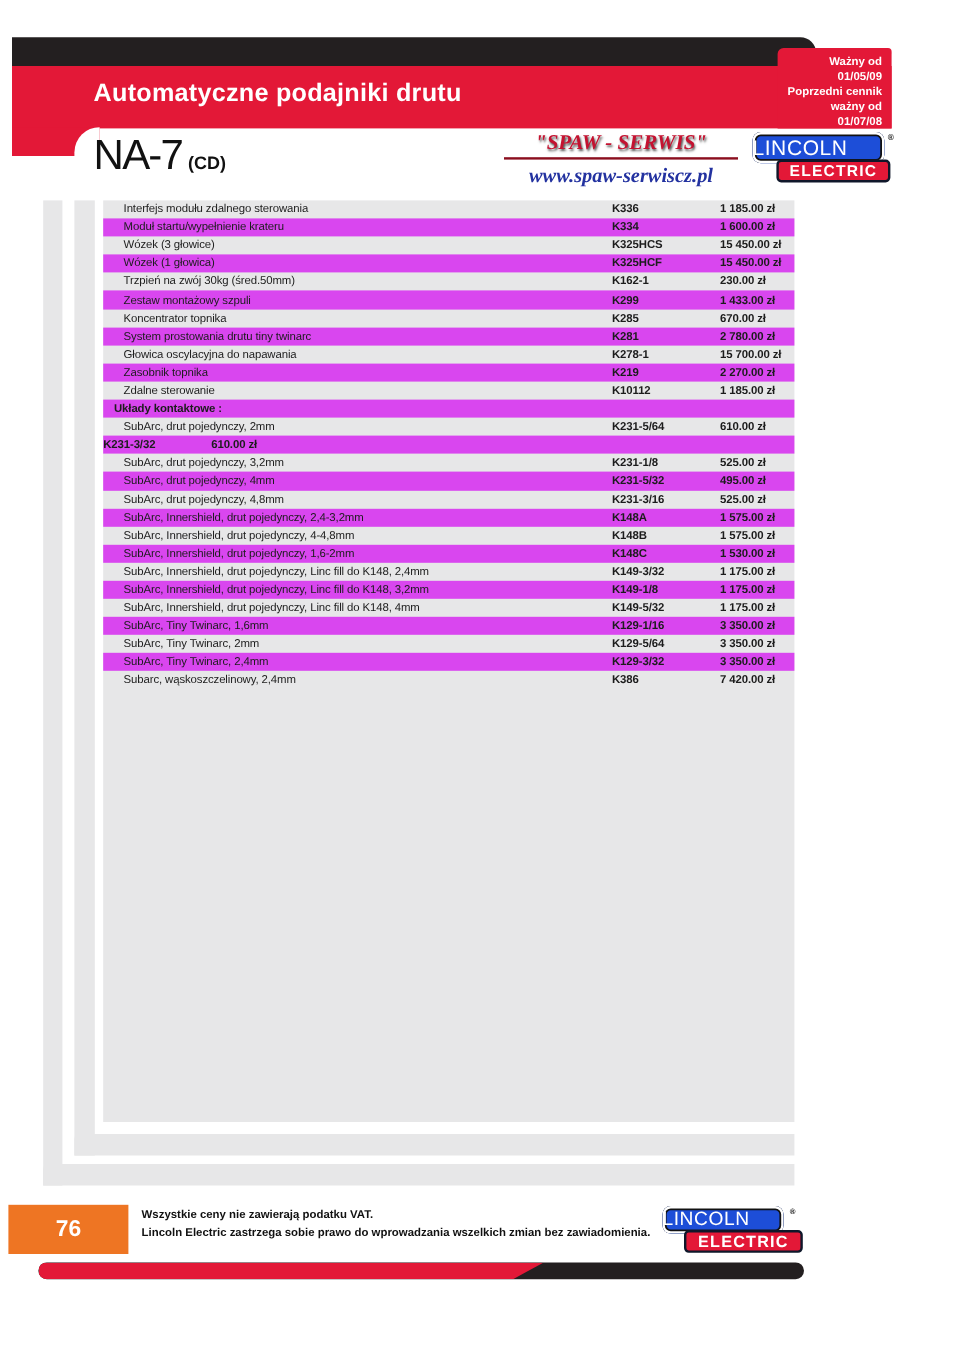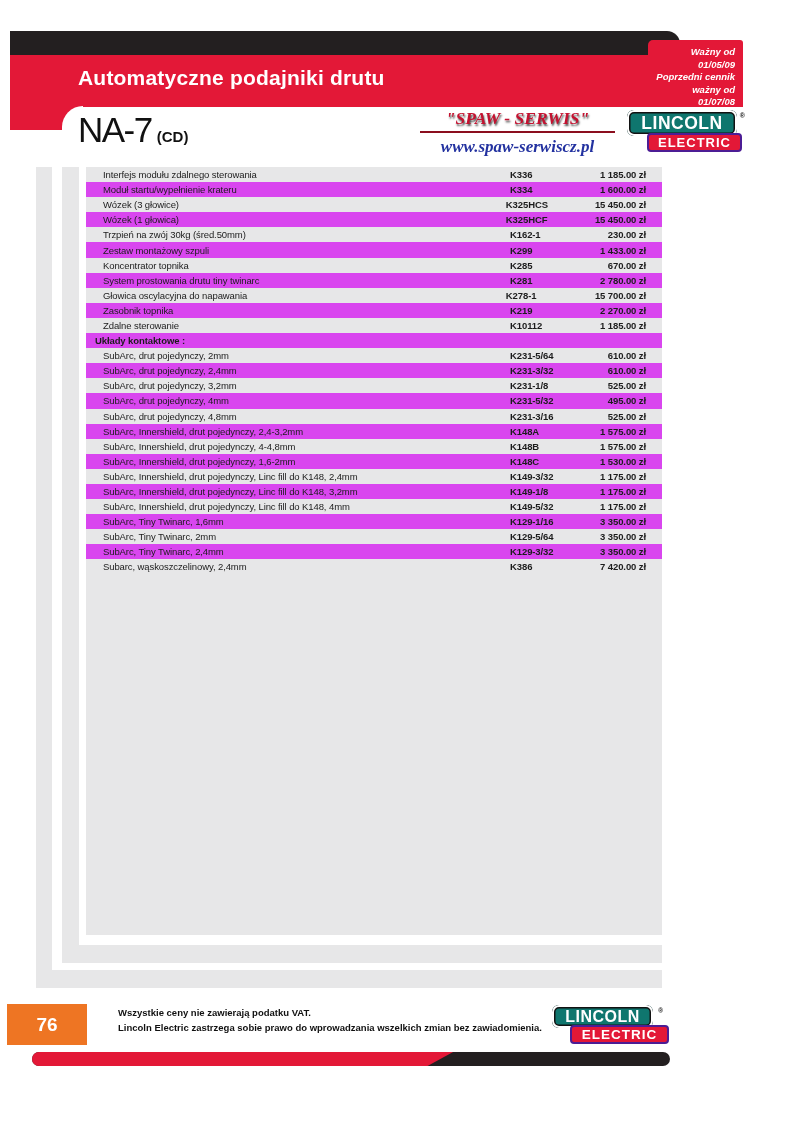--- a/index.html
+++ b/index.html
@@ -12,21 +12,21 @@
     overflow:hidden; font-family:"Liberation Sans", sans-serif; color:#1c1c1c;
   }
   .abs{position:absolute;}
 
   
   .black-bar{left:10px; top:31px; width:670px; height:26px;
     background:var(--black); border-radius:0 16px 16px 0;}
   .red-band{left:10px; top:55px; width:733px; height:52px; background:var(--red);}
   .date-box{left:648px; top:40px; width:95px; height:67px; background:var(--red);
     border-radius:5px 3px 0 0; box-sizing:border-box; padding:6px 8px 0 0;
-    color:#fff; font-size:9.5px; font-weight:bold; text-align:right; line-height:12.5px;font-style:italic;}
+    color:#fff; font-size:9.5px; font-weight:bold; text-align:right; line-height:12.5px;}
   .red-ext{left:10px; top:106px; width:73px; height:24px; background:var(--red);}
   .white-corner{left:62px; top:106px; width:21px; height:24px; background:#fff;
     border-top-left-radius:21px;}
   .page-title{left:78px; top:66px; color:#fff; font-size:21px; font-weight:bold;
     letter-spacing:0.2px; white-space:nowrap;}
 
   .product-title{left:78px; top:112px; display:flex; align-items:flex-end; color:#111;}
   .product-name{font-size:35px; line-height:36px; letter-spacing:-1.5px; font-weight:normal;}
   .product-suffix{font-size:15px; font-weight:bold; margin-left:5px; margin-bottom:3px;}
 
@@ -34,26 +34,26 @@
   .spaw{left:420px; top:108px; width:195px; text-align:center;}
   .spaw-name{font-family:"Liberation Serif", serif; font-style:italic; font-weight:bold;
     font-size:17.5px; color:#c41230; white-space:nowrap;
     text-shadow:1px 2px 2px #4a4a4a;}
   .spaw-rule{height:2px; background:var(--darkred); margin-top:2px;}
   .spaw-url{font-family:"Liberation Serif", serif; font-style:italic; font-weight:bold;
     font-size:17px; color:var(--blue); margin-top:4px; white-space:nowrap;}
 
   
   .lincoln{position:absolute;}
-  .ll-black{position:relative; background:#0f766e; color:#fff; font-weight:bold;
-    text-align:center; border-radius:7px; box-shadow:inset 0 0 0 2px #fff, inset 0 0 0 3.5px #121212;
+  .ll-black{position:relative; background:#1d4ed8; color:#fff; font-weight:normal;
+    text-align:left; border-radius:7px; box-shadow:inset 0 0 0 2px #fff, inset 0 0 0 3.5px #121212;
     letter-spacing:0.5px;}
   .ll-reg{position:absolute; color:#121212; font-weight:bold;}
   .ll-red{position:absolute; background:var(--red); color:#fff; font-weight:bold;
-    text-align:center; border-radius:4px; border:2px solid #4c1d95; box-sizing:border-box;
+    text-align:center; border-radius:4px; border:2px solid #0f172a; box-sizing:border-box;
     letter-spacing:1px;}
   
   .lincoln-hdr{left:627px; top:110px; width:116px; height:42px;}
   .lincoln-hdr .ll-black{width:110px; height:26px; font-size:17.5px; line-height:26px;}
   .lincoln-hdr .ll-reg{right:-2px; top:2px; font-size:7px;}
   .lincoln-hdr .ll-red{left:20px; top:23px; width:95px; height:19px; font-size:13px; line-height:15px;}
   
   .lincoln-ftr{left:552px; top:1005px; width:125px; height:40px;}
   .lincoln-ftr .ll-black{width:101px; height:23px; font-size:16px; line-height:23px;}
   .lincoln-ftr .ll-reg{right:14px; top:2px; font-size:6.5px;}
@@ -67,25 +67,25 @@
   .band-outer{left:36px; top:970px; width:626px; height:18px; background:var(--gray);
     border-top-left-radius:4px;}
 
   
   .table-block{left:86px; top:167px; width:576px; height:768px; background:var(--gray);
     font-size:9.5px; letter-spacing:-0.1px;}
   .t-row{display:flex; height:15.1px; align-items:center; white-space:nowrap;}
   .t-row.white{background:#d946ef;}
   .t-desc{width:424px; padding-left:17px; box-sizing:border-box; overflow:hidden;}
   .t-part{width:90px; font-weight:bold;}
-  .t-price{flex:1; text-align:right; padding-right:16px; font-weight:bold;}
+  .t-price{flex:1; text-align:left; padding-right:6px; font-weight:bold;}
   .t-sec{font-weight:bold; padding-left:9px;}
 
   
-  .page-box{left:7px; top:1004px; width:80px; height:41px; background:var(--orange);
+  .page-box{left:7px; top:1004px; width:100px; height:41px; background:var(--orange);
     color:#fff; font-size:19px; font-weight:bold; display:flex; align-items:center;
     justify-content:center;}
   .footer-notes{left:118px; top:1006px; font-size:9.5px; font-weight:bold; line-height:14.5px;
     color:#111;}
   .bottom-bar{left:32px; top:1052px; width:638px; height:14px; background:var(--black);
     border-radius:7px; overflow:hidden;}
   .bottom-bar-red{width:100%; height:100%; background:var(--red);
     clip-path:polygon(0 0, 66% 0, 62% 100%, 0 100%);}
 </style>
 </head>
@@ -187,21 +187,20 @@
       </div>
       <div class="t-row white">
         <span class="t-sec">Układy kontaktowe :</span>
       </div>
       <div class="t-row">
         <span class="t-desc">SubArc, drut pojedynczy, 2mm</span>
         <span class="t-part">K231-5/64</span>
         <span class="t-price">610.00 zł</span>
       </div>
       <div class="t-row white">
-        <span class="t-desc">SubArc, drut pojedynczy, 2,4mm</span>
         <span class="t-part">K231-3/32</span>
         <span class="t-price">610.00 zł</span>
       </div>
       <div class="t-row">
         <span class="t-desc">SubArc,  drut pojedynczy, 3,2mm</span>
         <span class="t-part">K231-1/8</span>
         <span class="t-price">525.00 zł</span>
       </div>
       <div class="t-row white">
         <span class="t-desc">SubArc,  drut pojedynczy, 4mm</span>

